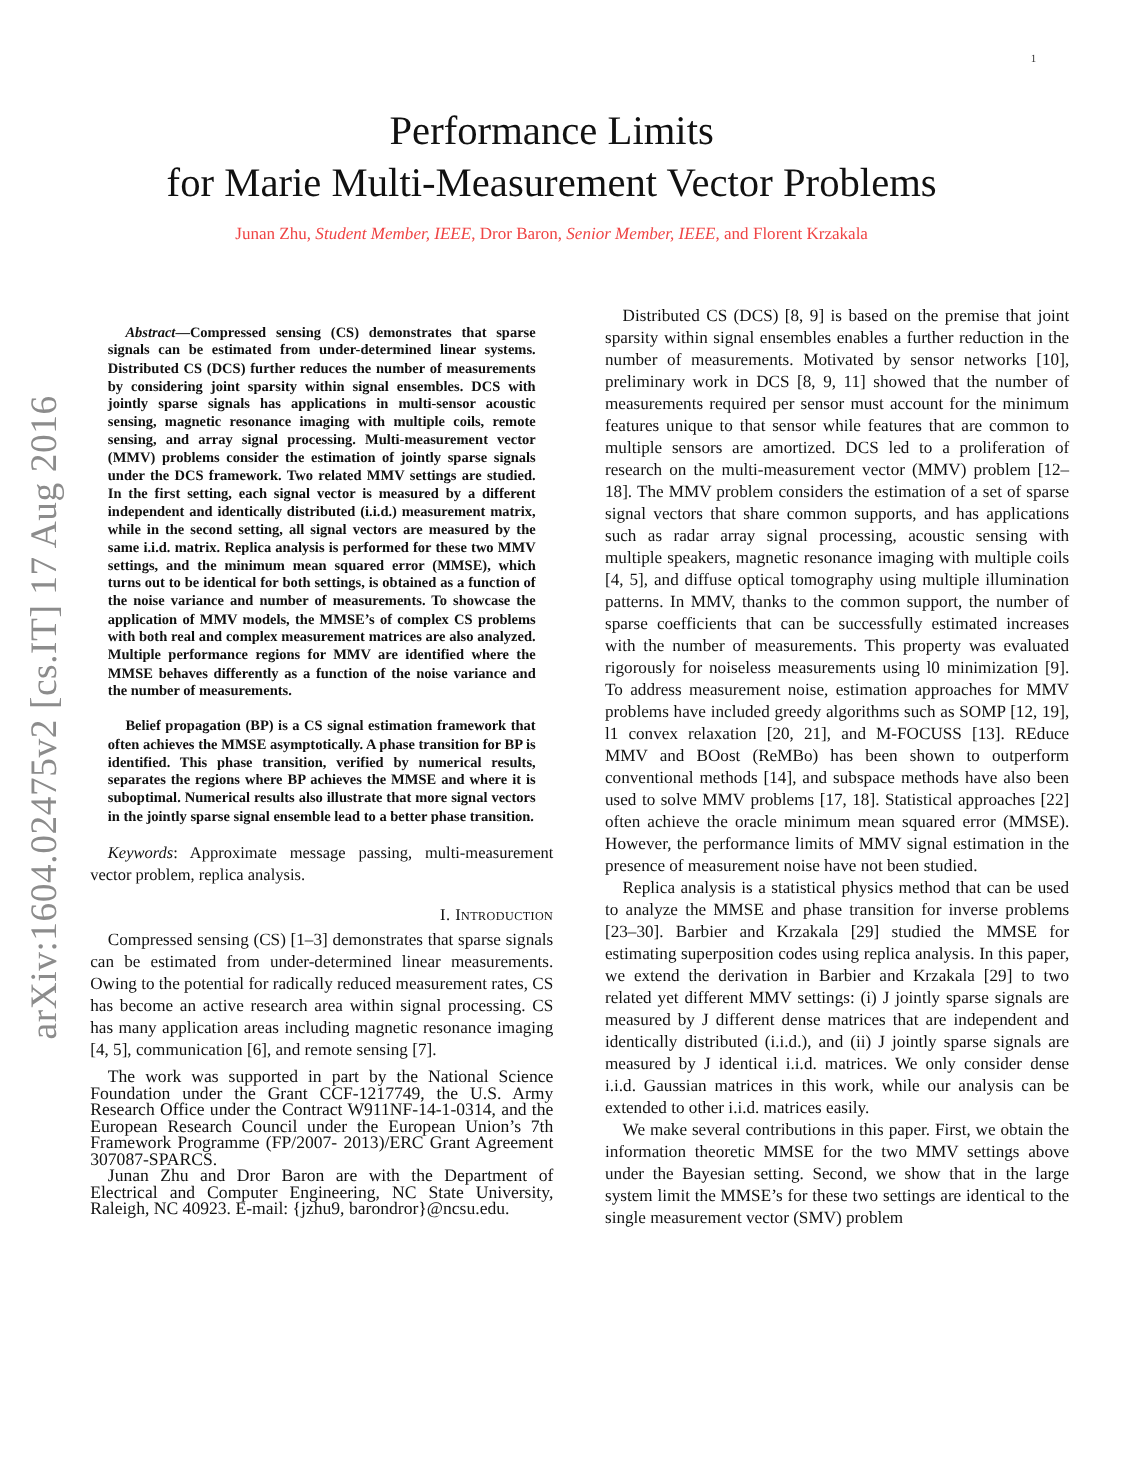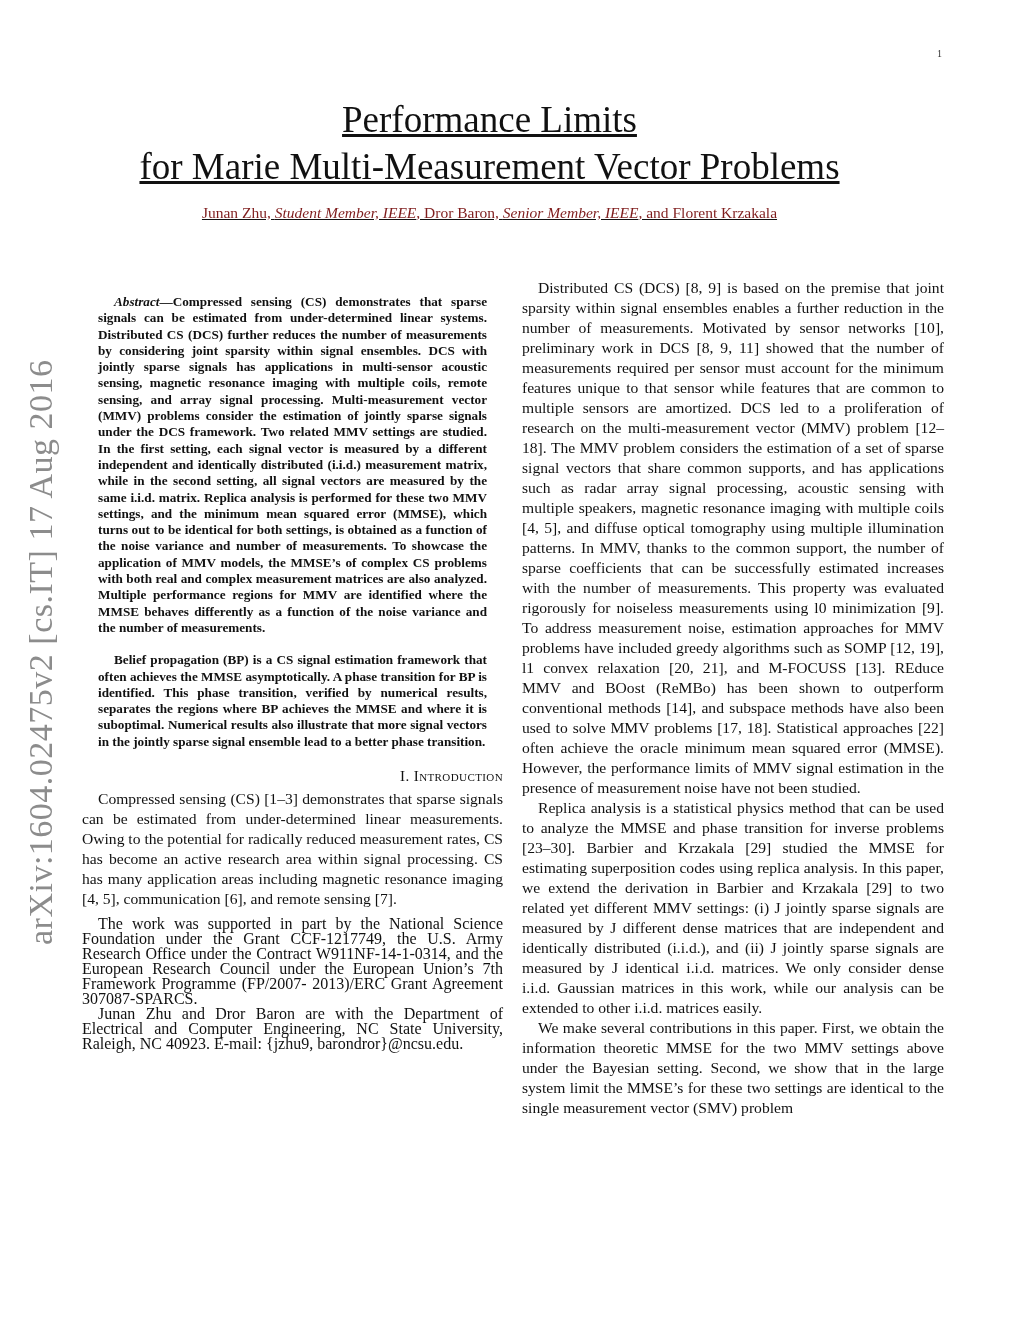--- a/index.html
+++ b/index.html
@@ -8,28 +8,28 @@
       font-family: "Liberation Serif", "DejaVu Serif", serif; color: #111;
     }
     .page-number {
       position: absolute; top: 48px; left: 937px; font-size: 10px; color: #333;
     }
     .arxiv-stamp {
       position: absolute; left: 22px; top: 945px;
       transform-origin: 0 0; transform: rotate(-90deg);
       font-size: 34px; color: #8c8c8c; white-space: nowrap; letter-spacing: 0.5px;
     }
-    .title-block { position: absolute; top: 96px; left: 0; width: 979px; text-align: center; text-decoration: underline; }
+    .title-block { position: absolute; top: 96px; left: 12px; width: 979px; text-align: center; }
     .title-line { font-size: 37px; line-height: 47px; color: #111; }
-    .authors { margin-top: 14px; font-size: 15.5px; color: #7f1d1d; }
+    .authors { margin-top: 14px; font-size: 15.5px; color: #ef4444; }
     .authors i { font-style: italic; }
 
     .col { position: absolute; top: 278px; text-align: justify; }
     .col-left { left: 82px; width: 421px; }
-    .col-right { left: 522px; width: 422px; }
+    .col-right { left: 550px; width: 422px; }
 
     .abstract { font-weight: bold; font-size: 13.2px; line-height: 16.3px; }
     .abstract p { margin: 16px; text-indent: 16px; }
     .abstract .label { font-style: italic; }
 
     .keywords { margin-top: 11px; font-size: 15px; line-height: 20px; text-indent: 16px; }
     .keywords .label { font-style: italic; }
 
     .section-heading {
       text-align: right; font-size: 15px; margin: 18px 0 4px 0; letter-spacing: 0.4px;
@@ -58,20 +58,21 @@
     <span>Junan Zhu, </span><i>Student Member, IEEE</i><span>, Dror Baron, </span><i>Senior Member, IEEE</i><span>, and Florent Krzakala</span>
   </div>
 </div>
 
 <div class="col col-left">
   <div class="abstract">
     <p><span class="label">Abstract</span><span>—</span><span>Compressed sensing (CS) demonstrates that sparse signals can be estimated from under-determined linear systems. Distributed CS (DCS) further reduces the number of measurements by considering joint sparsity within signal ensembles. DCS with jointly sparse signals has applications in multi-sensor acoustic sensing, magnetic resonance imaging with multiple coils, remote sensing, and array signal processing. Multi-measurement vector (MMV) problems consider the estimation of jointly sparse signals under the DCS framework. Two related MMV settings are studied. In the first setting, each signal vector is measured by a different independent and identically distributed (i.i.d.) measurement matrix, while in the second setting, all signal vectors are measured by the same i.i.d. matrix. Replica analysis is performed for these two MMV settings, and the minimum mean squared error (MMSE), which turns out to be identical for both settings, is obtained as a function of the noise variance and number of measurements. To showcase the application of MMV models, the MMSE’s of complex CS problems with both real and complex measurement matrices are also analyzed. Multiple performance regions for MMV are identified where the MMSE behaves differently as a function of the noise variance and the number of measurements.</span></p>
     <p>Belief propagation (BP) is a CS signal estimation framework that often achieves the MMSE asymptotically. A phase transition for BP is identified. This phase transition, verified by numerical results, separates the regions where BP achieves the MMSE and where it is suboptimal. Numerical results also illustrate that more signal vectors in the jointly sparse signal ensemble lead to a better phase transition.</p>
   </div>
 
+  <div class="keywords"><span class="label">Keywords</span><span>:  Approximate message passing, multi-measurement vector problem, replica analysis.</span></div>
 
   <div class="section-heading"><span>I. </span><span class="sc">Introduction</span></div>
 
   <div class="body-text">
     <p>Compressed sensing (CS) [1–3] demonstrates that sparse signals can be estimated from under-determined linear measurements. Owing to the potential for radically reduced measurement rates, CS has become an active research area within signal processing. CS has many application areas including magnetic resonance imaging [4, 5], communication [6], and remote sensing [7].</p>
   </div>
 
   <div class="footnotes">
     <p>The work was supported in part by the National Science Foundation under the Grant CCF-1217749, the U.S. Army Research Office under the Contract W911NF-14-1-0314, and the European Research Council under the European Union’s 7th Framework Programme (FP/2007- 2013)/ERC Grant Agreement 307087-SPARCS.</p>
     <p>Junan Zhu and Dror Baron are with the Department of Electrical and Computer Engineering, NC State University, Raleigh, NC 40923. E-mail: {jzhu9, barondror}@ncsu.edu.</p>

